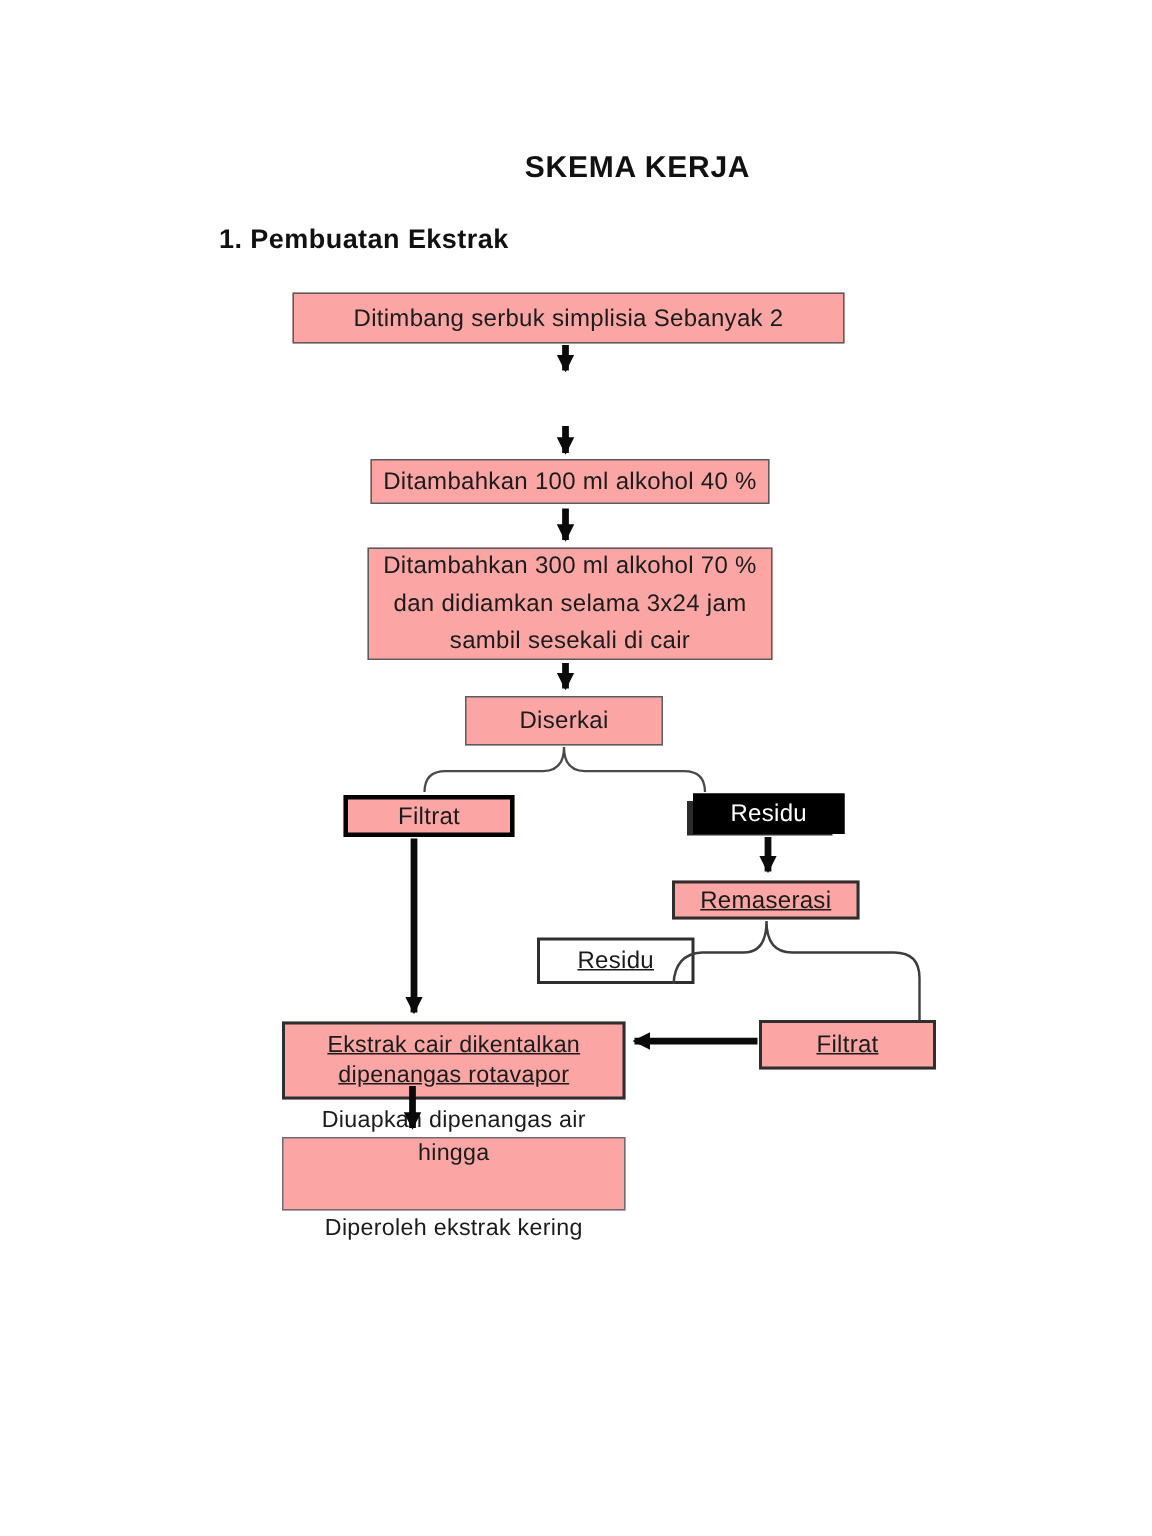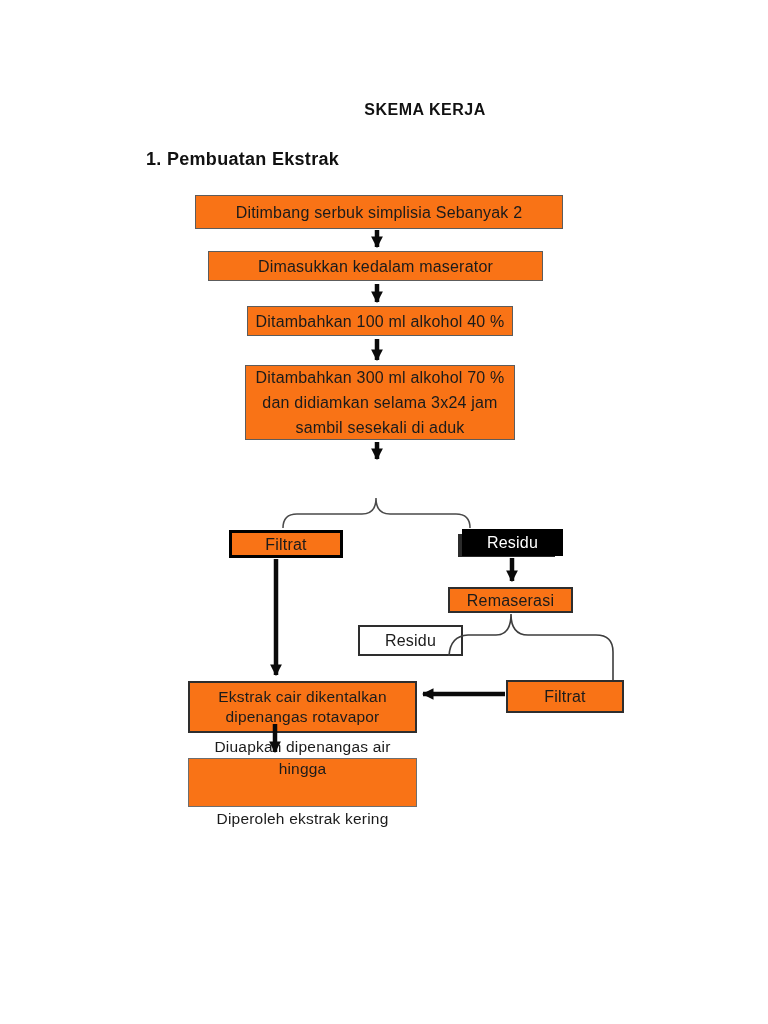--- a/index.html
+++ b/index.html
@@ -15,21 +15,21 @@
     font-family: "Liberation Sans", "DejaVu Sans", sans-serif;
     color: #1b1b1b;
     overflow: hidden;
   }
   .title {
     position: absolute;
     left: 300px;
     top: 101px;
     width: 250px;
     margin: 0;
-    font-size: 16px;
+    font-size: 20px;
     font-weight: bold;
     letter-spacing: 0.5px;
     text-align: center;
     color: #111;
   }
   .section-heading {
     position: absolute;
     left: 146px;
     top: 149px;
     margin: 0;
@@ -40,27 +40,27 @@
   }
   .node {
     position: absolute;
     display: flex;
     flex-direction: column;
     align-items: center;
     justify-content: center;
     text-align: center;
     font-size: 16px;
     line-height: 25px;
-    background: #f97316;
+    background: #fca5a5;
     box-sizing: border-box;
     z-index: 1;
     letter-spacing: 0.2px;
   }
   .border-thin   { border: 1.5px solid #5c5c5c; }
-  .border-medium { border: 2px solid #2e2e2e; }
+  .border-medium { border: 2px solid #2e2e2e; text-decoration: underline; }
   .border-thick  { border: 3px solid #000000; }
   .node-step1       { left:195px; top:195px; width:368px; height:34px; }
   .node-step2       { left:208px; top:251px; width:335px; height:30px; }
   .node-step3       { left:247px; top:306px; width:266px; height:30px; }
   .node-step4       { left:245px; top:365px; width:270px; height:75px; }
   .node-step5       { left:310px; top:464px; width:132px; height:33px; }
   .node-filtrat1    { left:229px; top:530px; width:114px; height:28px; }
   .node-residu1 {
     left:462px; top:529px; width:101px; height:27px;
     background:#000000; color:#ffffff; border:1px solid #000;
@@ -87,34 +87,34 @@
 
 <div class="page">
 
   <h1 class="title">SKEMA KERJA</h1>
   <h2 class="section-heading">1. Pembuatan Ekstrak</h2>
 
   <div class="node border-thin node-step1">
     <span>Ditimbang serbuk simplisia Sebanyak 2</span>
   </div>
 
-  <div class="node border-thin node-step2">
-    <span>Dimasukkan kedalam maserator</span>
-  </div>
 
   <div class="node border-thin node-step3">
     <span>Ditambahkan 100 ml alkohol 40 %</span>
   </div>
 
   <div class="node border-thin node-step4">
     <span>Ditambahkan 300 ml alkohol 70 %</span>
     <span>dan didiamkan selama 3x24 jam</span>
-    <span>sambil sesekali di aduk</span>
+    <span>sambil sesekali di cair</span>
   </div>
 
+  <div class="node border-thin node-step5">
+    <span>Diserkai</span>
+  </div>
 
   <div class="node border-thick node-filtrat1">
     <span>Filtrat</span>
   </div>
 
   <div class="node node-residu1">
     <span>Residu</span>
   </div>
 
   <div class="node border-medium node-remaserasi">

